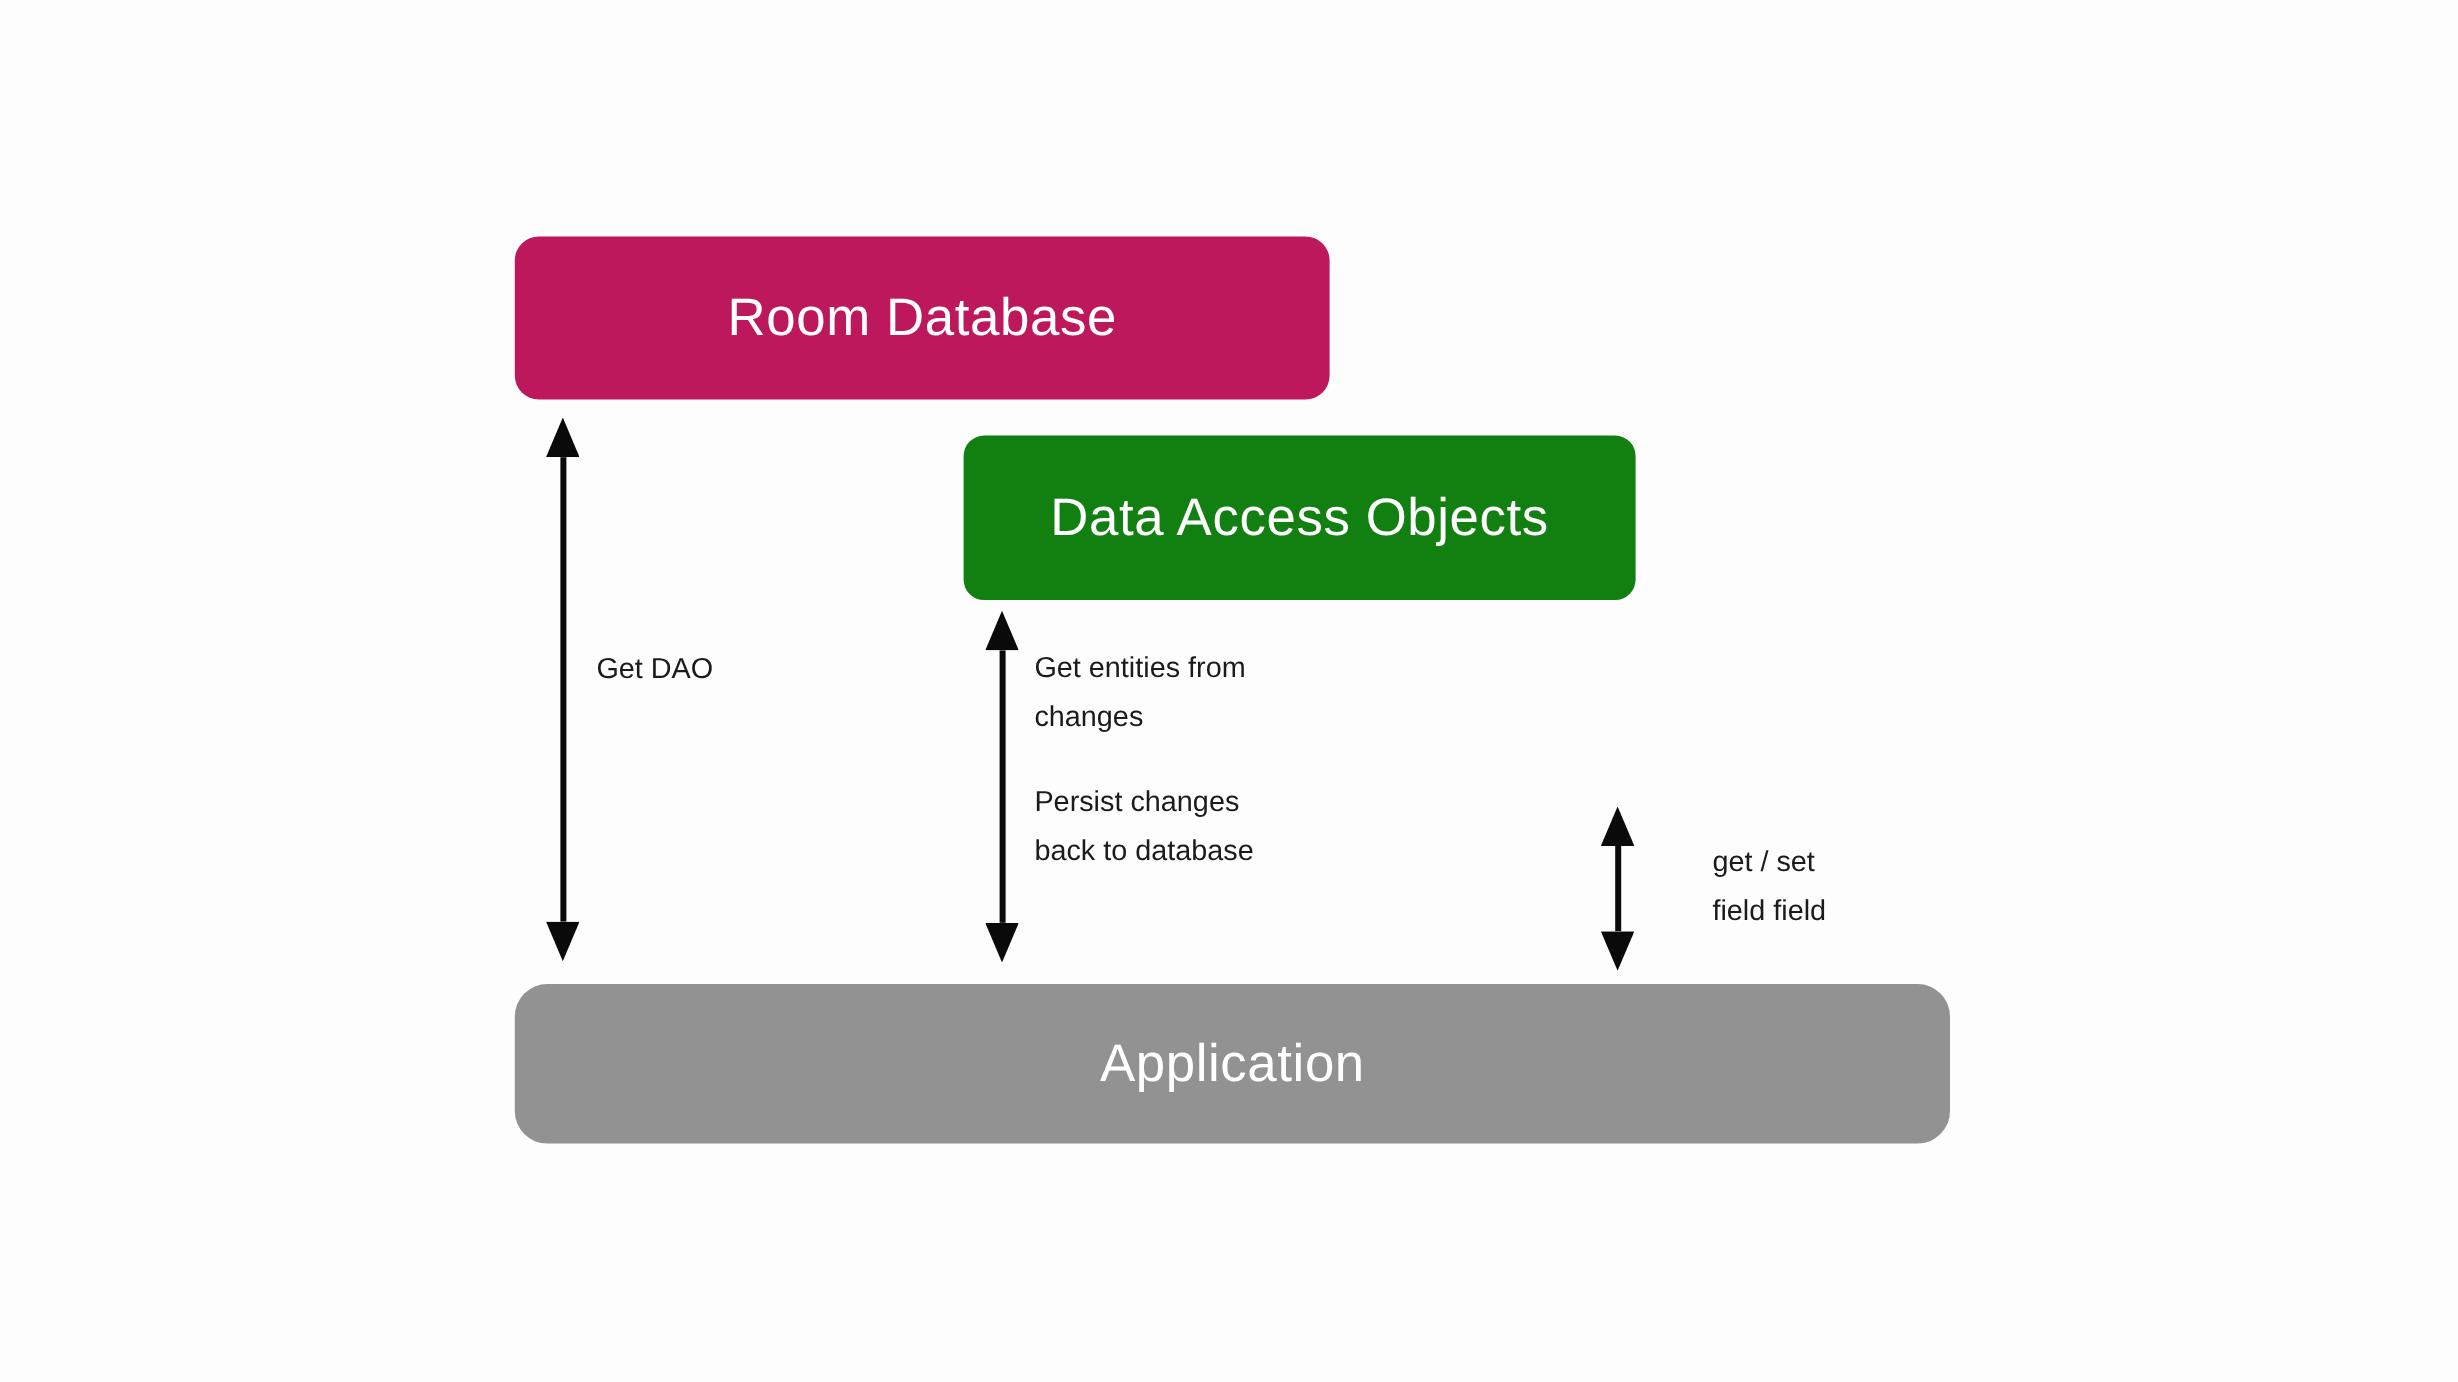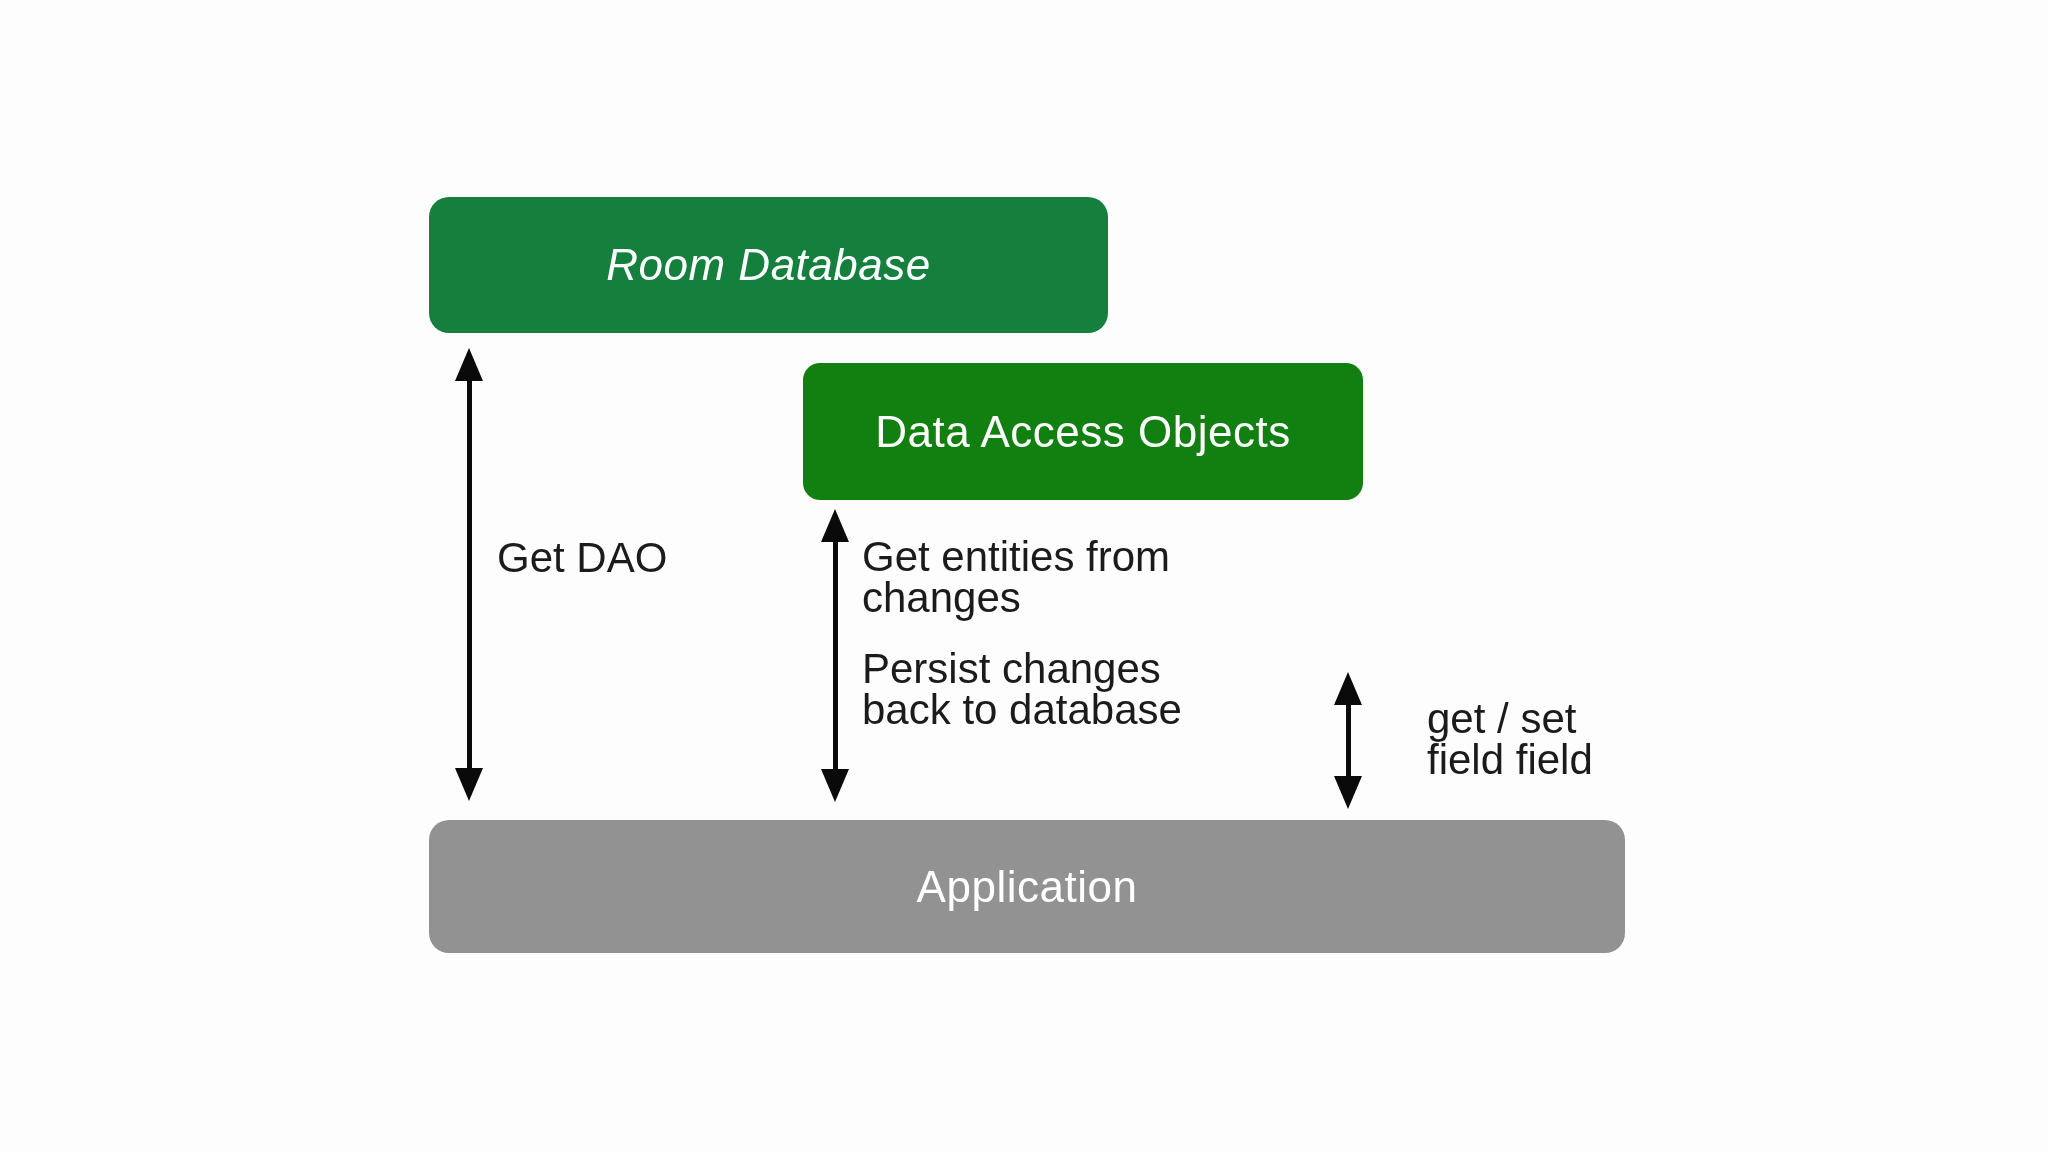--- a/index.html
+++ b/index.html
@@ -54,44 +54,44 @@
     background: #0A0A0A;
   }
   .arrow-room-app     { left: 455px;  top: 348px; height: 453px; }
   .arrow-dao-app      { left: 821px;  top: 509px; height: 293px; }
   .arrow-entities-app { left: 1334px; top: 672px; height: 137px; }
 
   
   .ann {
     position: absolute;
     color: #1B1B1B;
-    font-size: 42px;
+    font-size: 24px;
     line-height: 41px;
     white-space: nowrap;
   }
   .ann-getdao   { left: 497px;  top: 537px; }
   .ann-dao      { left: 862px;  top: 536px; }
   .ann-entities { left: 1427px; top: 698px; }
   .para-gap     { margin-top: 30px; }
 </style>
 </head>
 <body>
 
 <div class="canvas" style="background: rgb(253, 253, 253);">
 
-  <div class="node node-room" style="background: #15803d; font-style: italic;">
+  <div class="node node-room" style="background: #be185d;">
     <span class="node-label">Room Database</span>
   </div>
 
   <div class="node node-dao" style="background: rgb(17, 128, 17); border-radius: 17px;">
     <span class="node-label">Data Access Objects</span>
   </div>
 
 
-  <div class="node node-app" style="background: rgb(146, 146, 146);">
+  <div class="node node-app" style="background: rgb(146, 146, 146); border-radius: 27px;">
     <span class="node-label">Application</span>
   </div>
 
   <div class="varrow arrow-room-app">
     <div class="ah up"></div>
     <div class="shaft" style="background: rgb(10, 10, 10);"></div>
     <div class="ah down"></div>
   </div>
 
   <div class="varrow arrow-dao-app">

